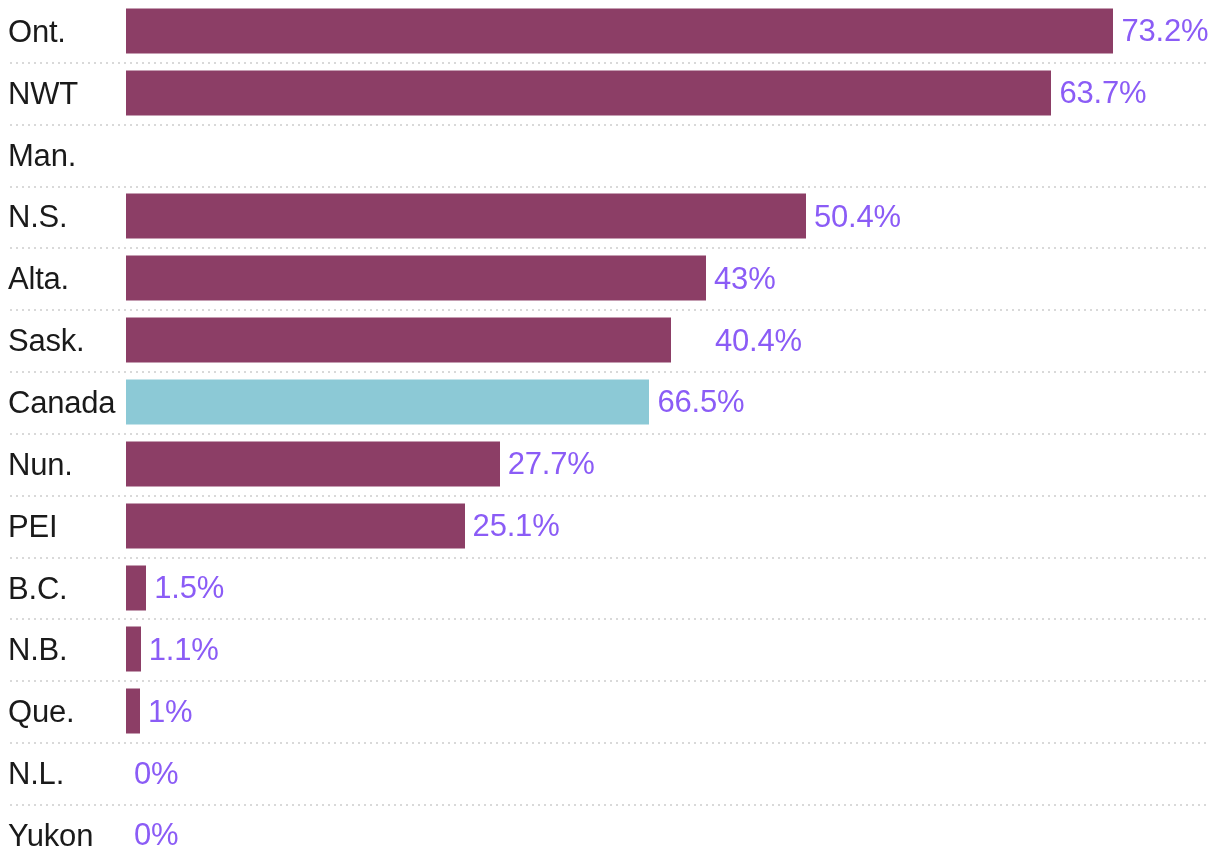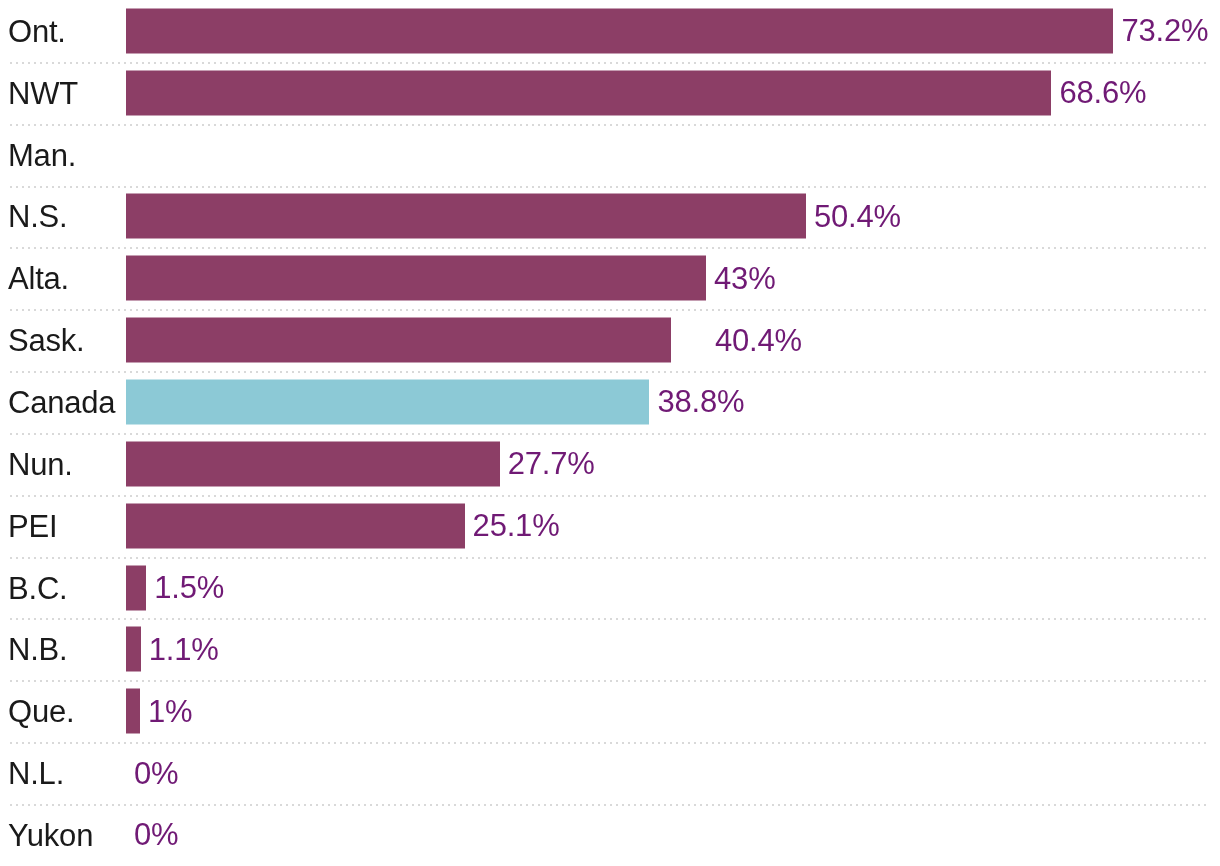--- a/index.html
+++ b/index.html
@@ -82,21 +82,21 @@
   .bar.highlight {
     background: #8cc9d6;
   }
 
   .val-label {
     position: absolute;
     top: 50%;
     transform: translateY(-50%);
     font-size: 31px;
     line-height: 1;
-    color: #701a75;
+    color: #8b5cf6;
     letter-spacing: -0.2px;
     white-space: nowrap;
   }
 </style>
 </head>
 <body>
 
 <div id="chart">
     <div class="row">
       <div class="row-inner">
@@ -105,21 +105,21 @@
           <div class="bar" style="width: 987.468px;"></div>
           <div class="val-label" style="left: 995.468px;">73.2%</div>
         </div>
       </div>
     </div>
     <div class="row">
       <div class="row-inner">
         <div class="cat-label">NWT</div>
         <div class="bar-track">
           <div class="bar" style="width: 925.414px;"></div>
-          <div class="val-label" style="left: 933.414px;">68.6%</div>
+          <div class="val-label" style="left: 933.414px;">63.7%</div>
         </div>
       </div>
     </div>
     <div class="row">
       <div class="row-inner">
         <div class="cat-label">Man.</div>
       </div>
     </div>
     <div class="row">
       <div class="row-inner">
@@ -146,21 +146,21 @@
           <div class="bar" style="width: 544.996px;"></div>
           <div class="val-label" style="left: 552.996px; margin-left: 36px;">40.4%</div>
         </div>
       </div>
     </div>
     <div class="row">
       <div class="row-inner">
         <div class="cat-label">Canada</div>
         <div class="bar-track">
           <div class="bar highlight" style="width: 523.412px;"></div>
-          <div class="val-label" style="left: 531.412px;">38.8%</div>
+          <div class="val-label" style="left: 531.412px;">66.5%</div>
         </div>
       </div>
     </div>
     <div class="row">
       <div class="row-inner">
         <div class="cat-label">Nun.</div>
         <div class="bar-track">
           <div class="bar" style="width: 373.673px;"></div>
           <div class="val-label" style="left: 381.673px;">27.7%</div>
         </div>

